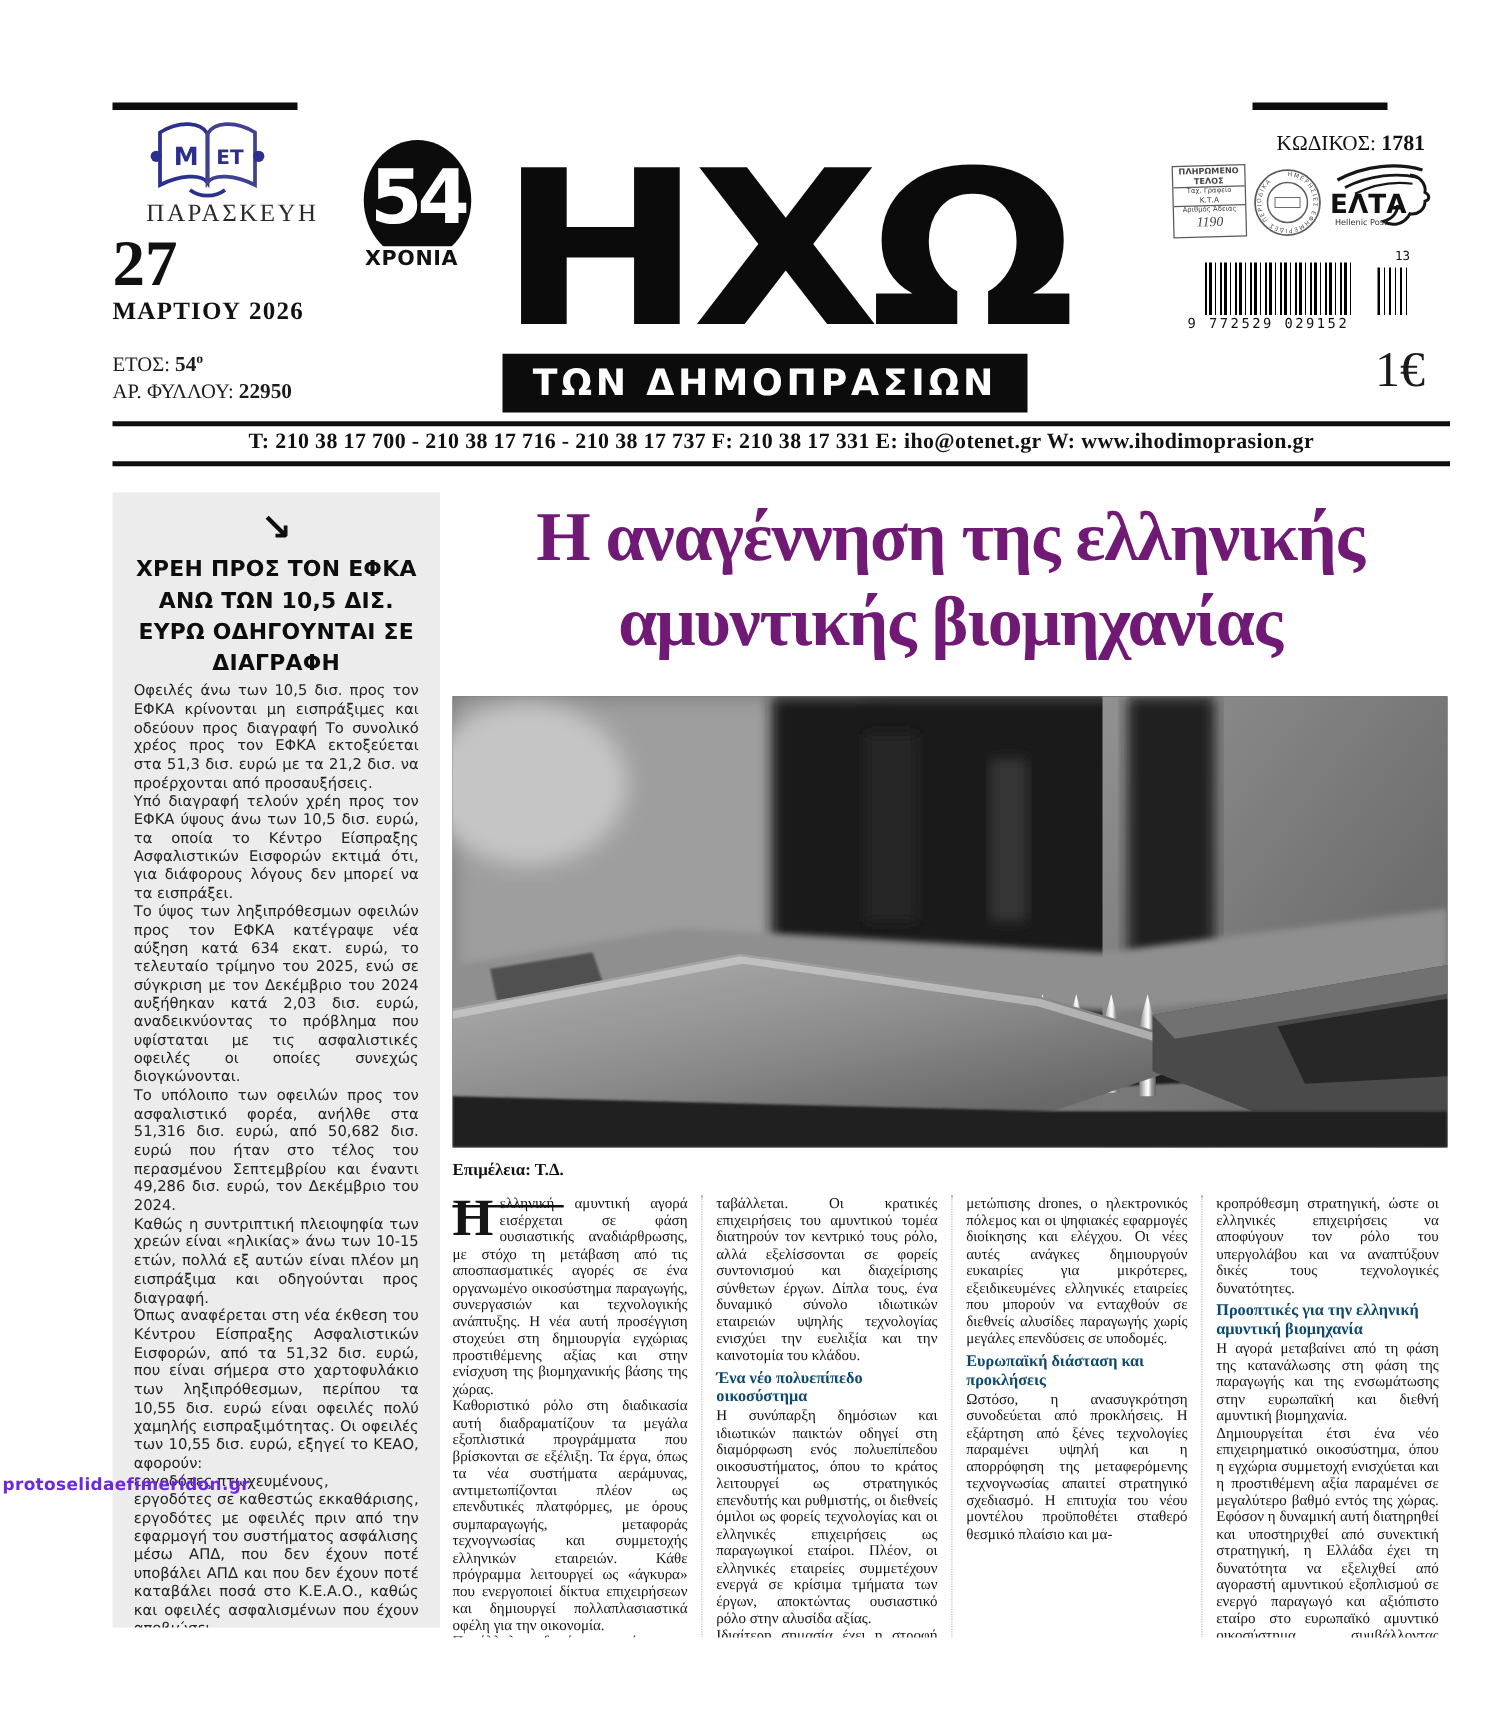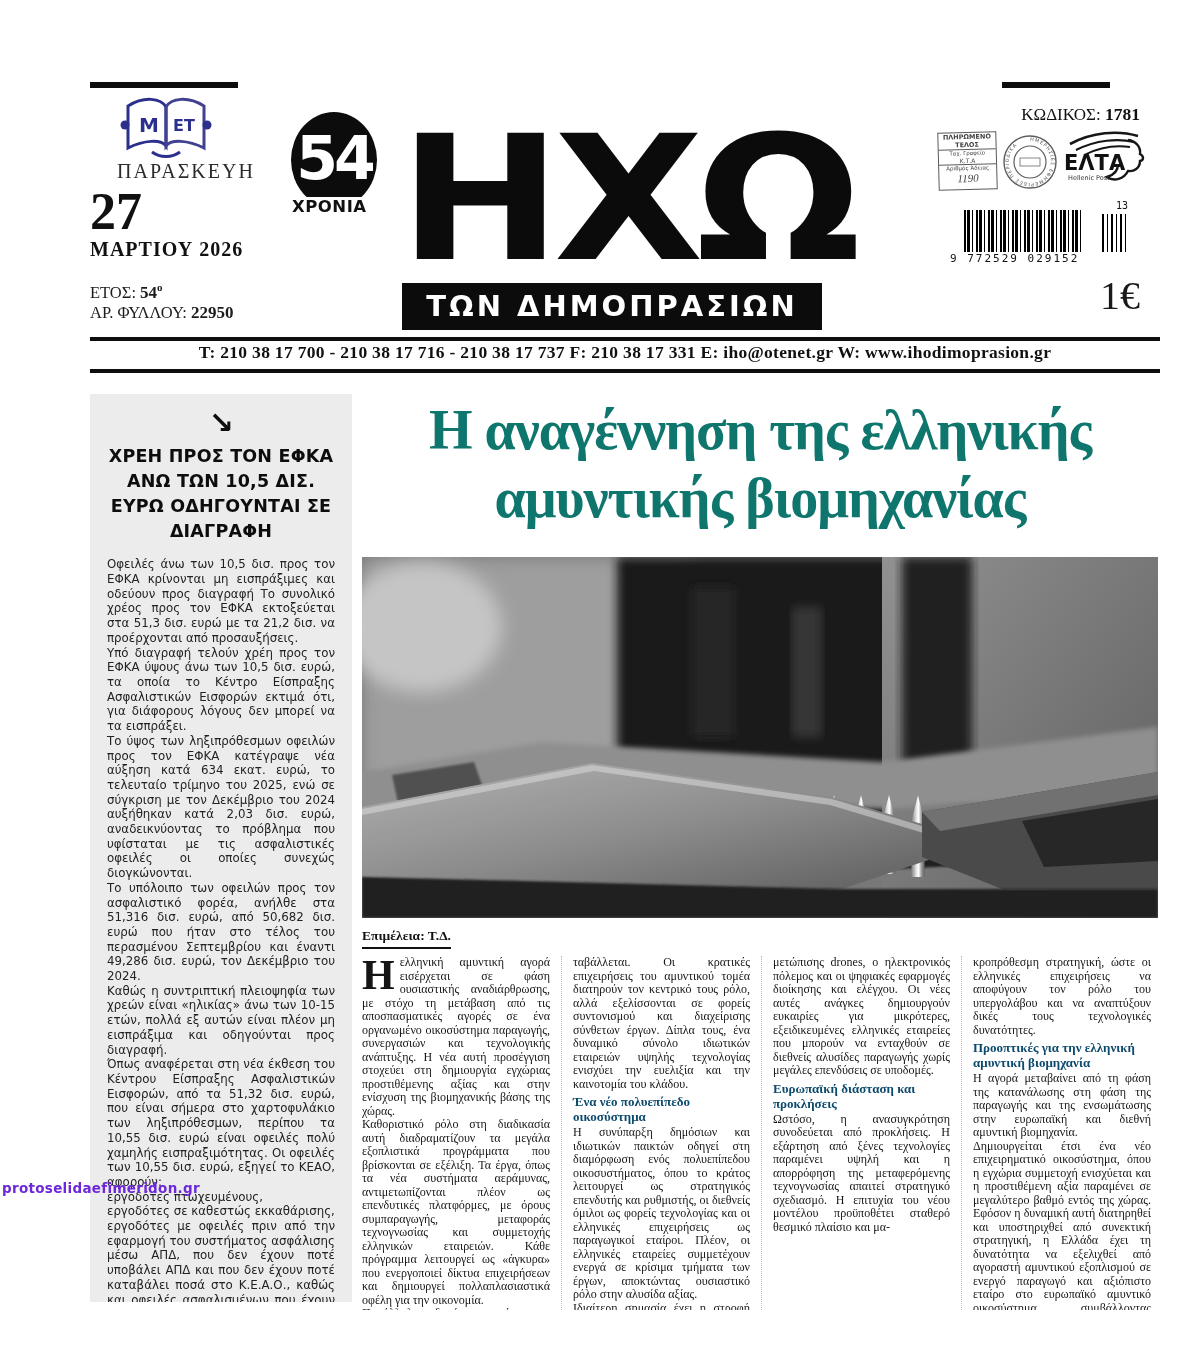--- a/index.html
+++ b/index.html
@@ -60,32 +60,32 @@
   .contact-rule.top { top:337px; } .contact-rule.bottom { top:369px; }
   .contact-text { position:absolute; left:90px; top:342px; width:1070px; text-align:center;
                   font-size:17.5px; font-weight:bold; letter-spacing:0.3px; }
 
   
   .sidebar { position:absolute; left:90px; top:394px; width:262px; height:908px; background:#ececec;
              padding:14px 17px; overflow:hidden; font-family:"DejaVu Sans", sans-serif; }
   .sb-arrow { text-align:center; font-size:30px; font-weight:bold; line-height:30px; color:#0e0e0e; }
   .sb-headline { margin-top:6px; text-align:center; font-weight:bold; font-size:17.5px; line-height:1.42;
                  color:#0d0d0d; letter-spacing:0.2px; }
-  .sb-body { margin-top:14px; }
+  .sb-body { margin-top:2px; }
   .sb-body p { font-size:11.8px; line-height:14.7px; text-align:justify; color:#222; }
 
   .watermark { position:absolute; left:2px; top:1180px; font-family:"DejaVu Sans", sans-serif;
                font-weight:bold; font-size:13.5px; color:#6d28d9; letter-spacing:0.3px; z-index:5;text-align:right; }
 
   
   .headline { position:absolute; left:362px; top:396px; width:796px; text-align:center;
-              font-size:56px; font-weight:bold; line-height:1.22; letter-spacing:-1px; color:#0f766e; }
+              font-size:56px; font-weight:bold; line-height:1.22; letter-spacing:-1px; color:#701a75; }
   .photo { position:absolute; left:362px; top:557px; width:796px; height:361px; background:#555; }
   .byline { position:absolute; left:362px; top:928px; font-size:13.5px; font-weight:bold;
-            border-bottom:2px solid #111; padding-bottom:3px; }
+            border-bottom:2px solid #111; padding-bottom:20px; }
   .columns { position:absolute; left:362px; top:956px; width:800px; height:354px; overflow:hidden; display:flex; }
   .col { width:200px; padding-right:11px; }
   .col + .col { padding-left:11px; }
   .col:not(:last-child) { border-right:1px dotted #bdbdbd; }
   .col p { font-size:12px; line-height:13.5px; text-align:justify; color:#151515; }
   .col .subhead { text-align:left; font-weight:bold; font-size:13px; line-height:15px; margin:3px 0 2px; color:#0c4a6e; }
   .dropcap { float:left; font-size:42px; line-height:34px; font-weight:bold; padding:2px 5px 0 0; }
 </style>
 </head>
 <body>

